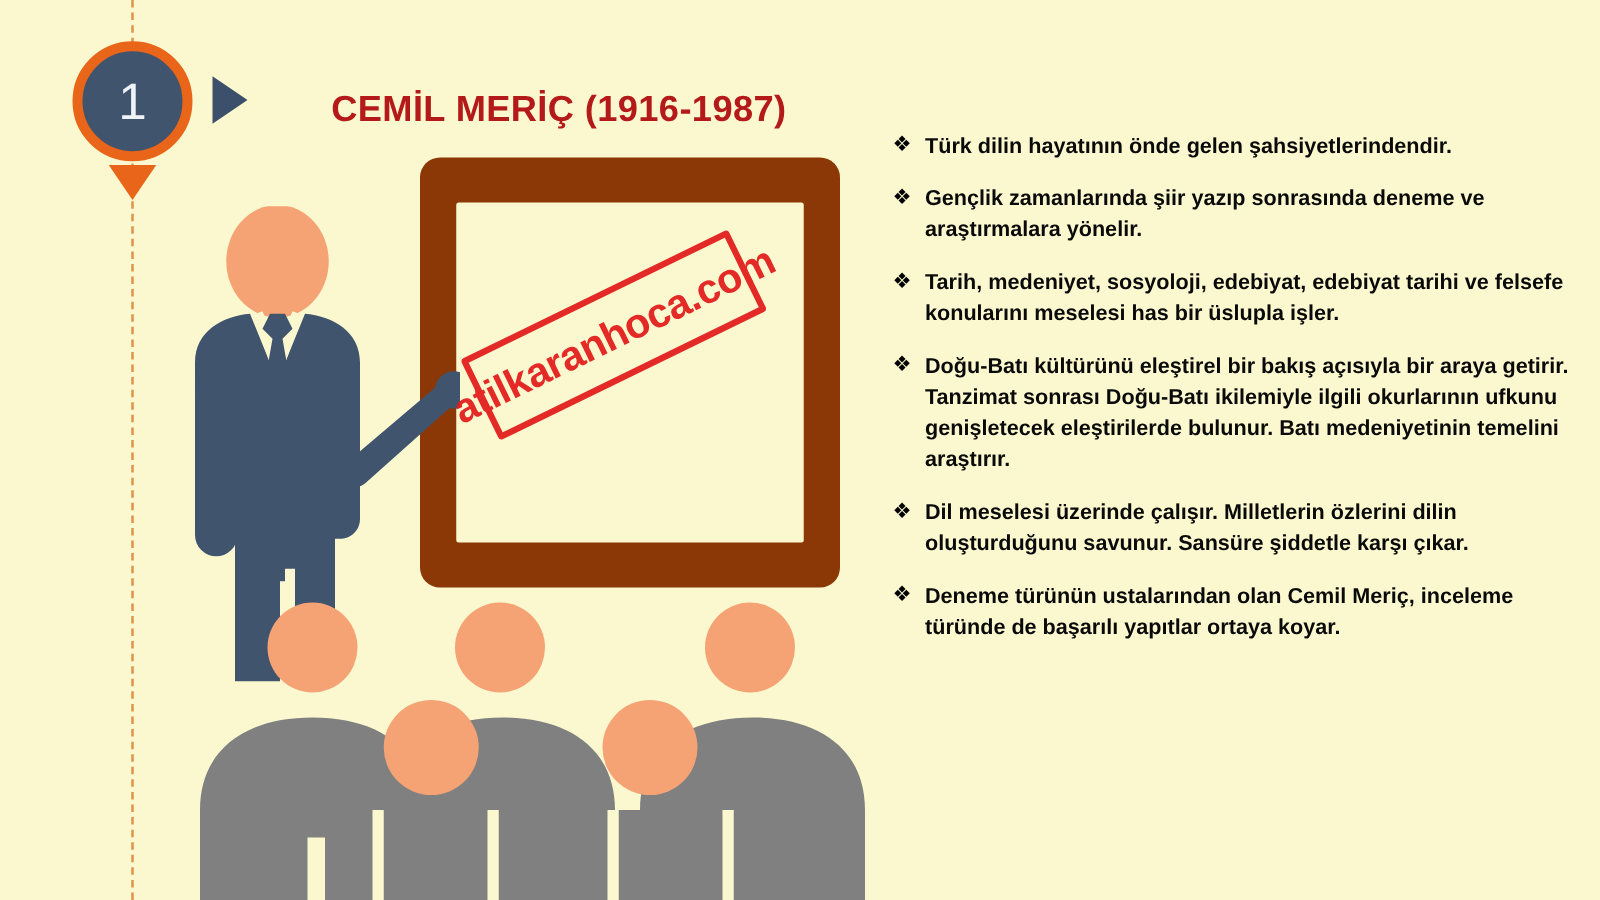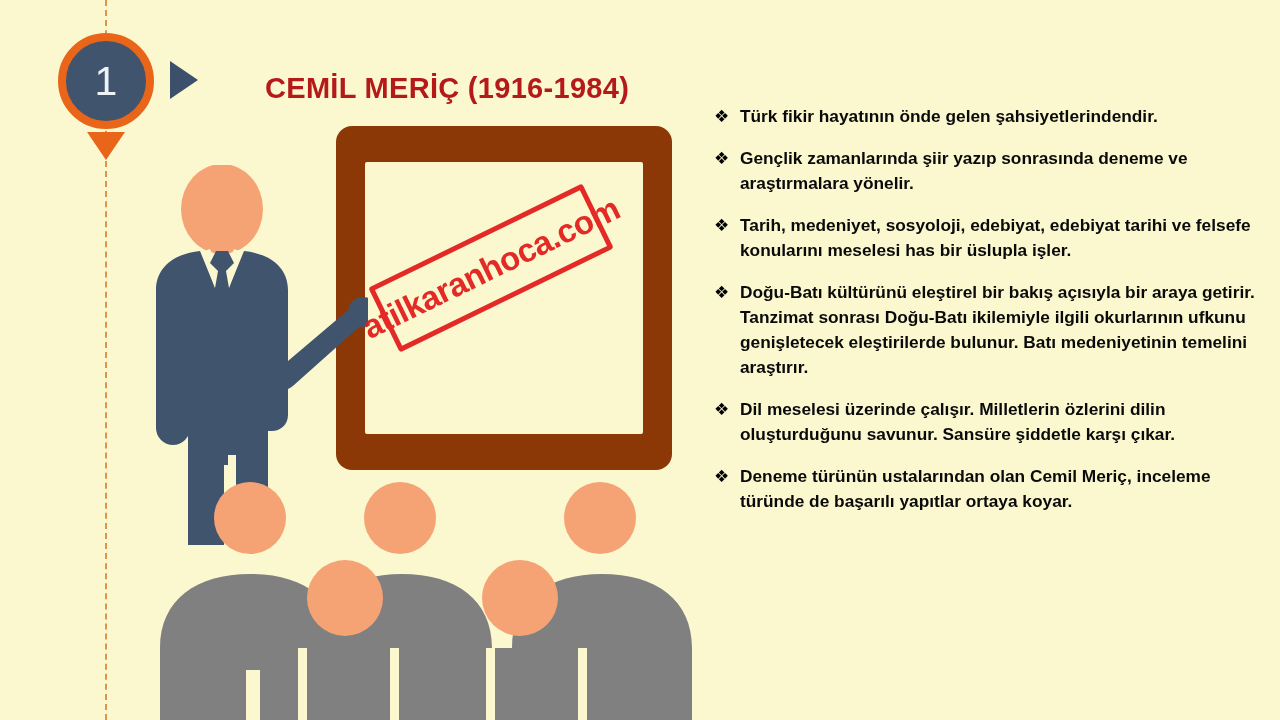--- a/index.html
+++ b/index.html
@@ -258,27 +258,27 @@
       <rect x="316" y="0" width="9" height="72" fill="#fbf8cf"></rect>
     </svg>
   </div>
 
   <div class="step-badge">
     <span class="step-badge-number">1</span>
   </div>
   <div class="step-pointer"></div>
   <div class="play-triangle"></div>
 
-  <div class="slide-title">CEMİL MERİÇ (1916-1984)</div>
+  <div class="slide-title">CEMİL MERİÇ (1916-1987)</div>
 
   <div class="bullets">
 
     <div class="bullet-item">
       <span class="bullet-marker">❖</span>
-      <span class="bullet-text">Türk fikir hayatının önde gelen şahsiyetlerindendir.</span>
+      <span class="bullet-text">Türk dilin hayatının önde gelen şahsiyetlerindendir.</span>
     </div>
 
     <div class="bullet-item">
       <span class="bullet-marker">❖</span>
       <span class="bullet-text">Gençlik zamanlarında şiir yazıp sonrasında deneme ve araştırmalara yönelir.</span>
     </div>
 
     <div class="bullet-item">
       <span class="bullet-marker">❖</span>
       <span class="bullet-text">Tarih, medeniyet, sosyoloji, edebiyat, edebiyat tarihi ve felsefe konularını meselesi has bir üslupla işler.</span>

